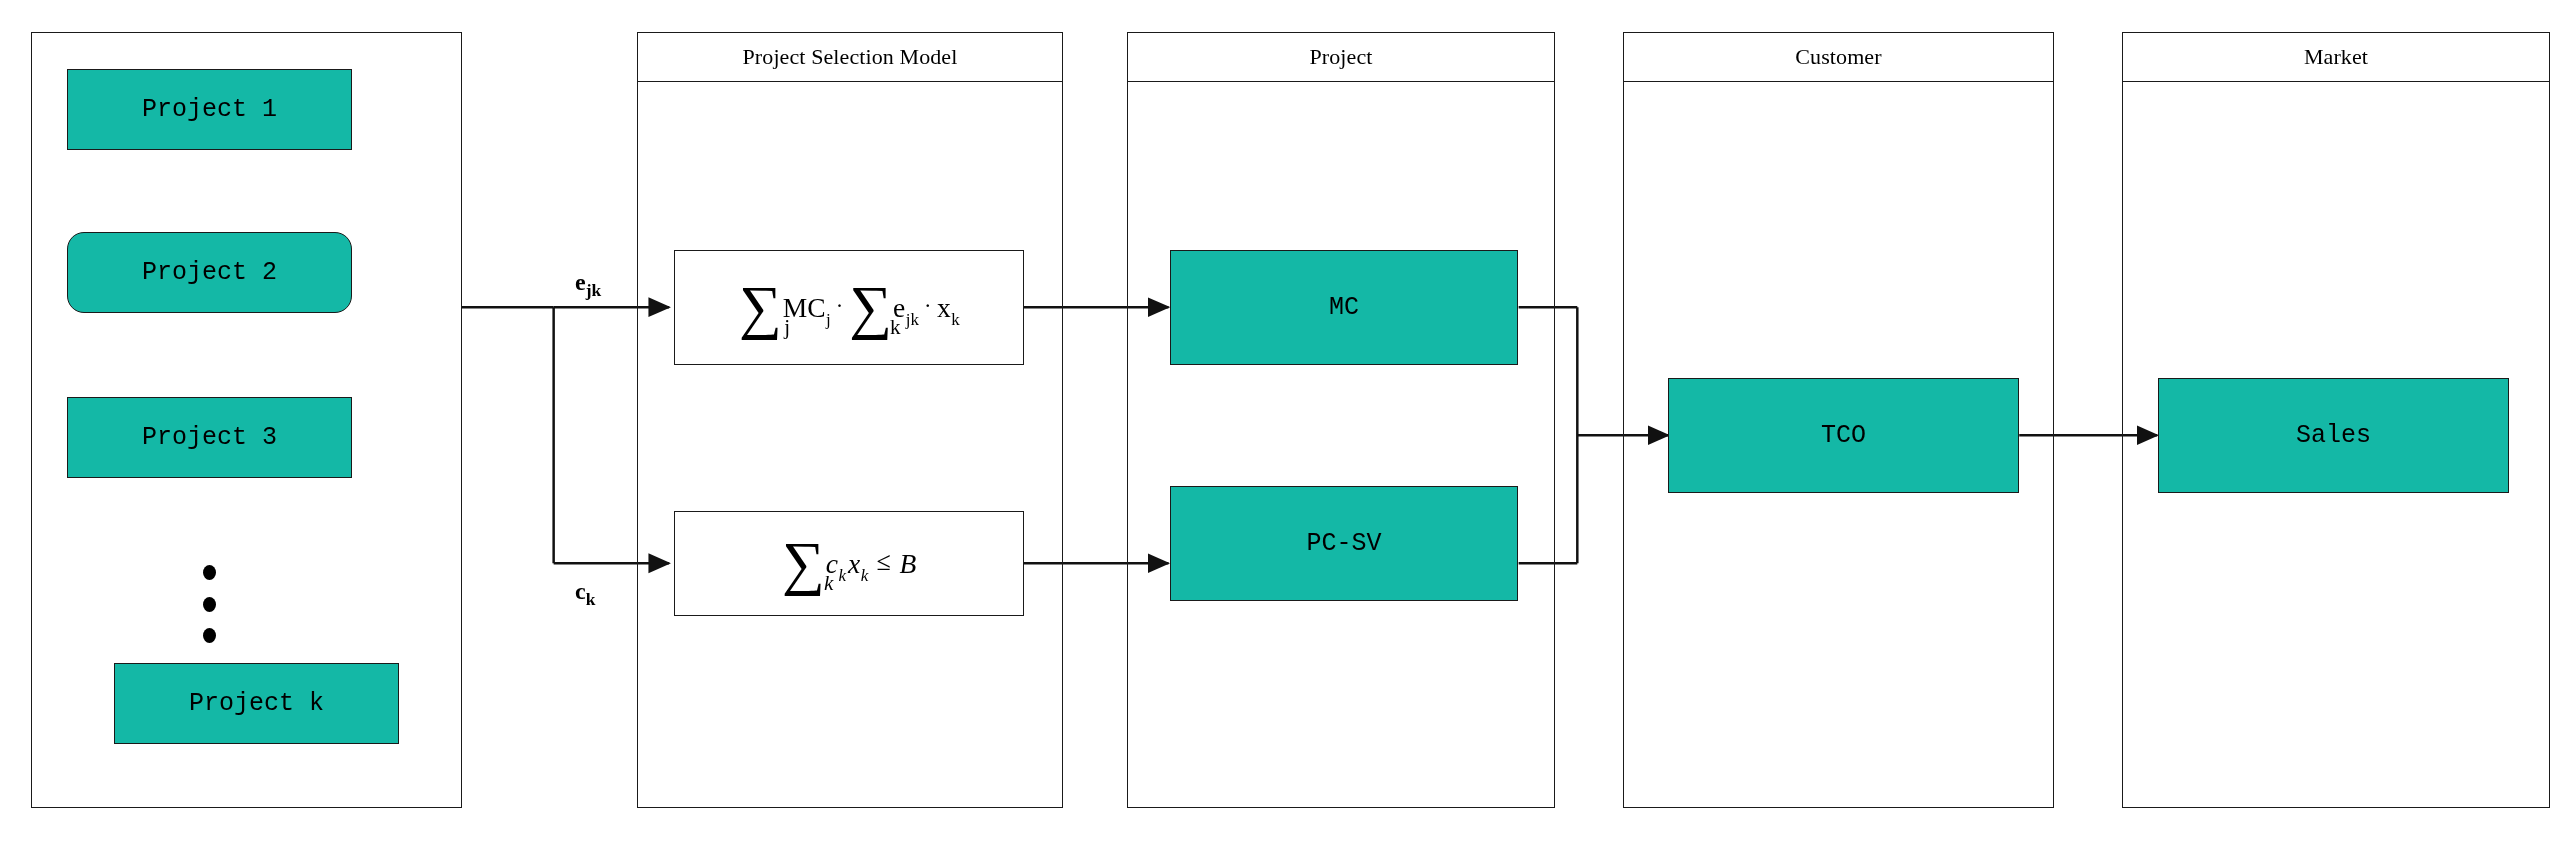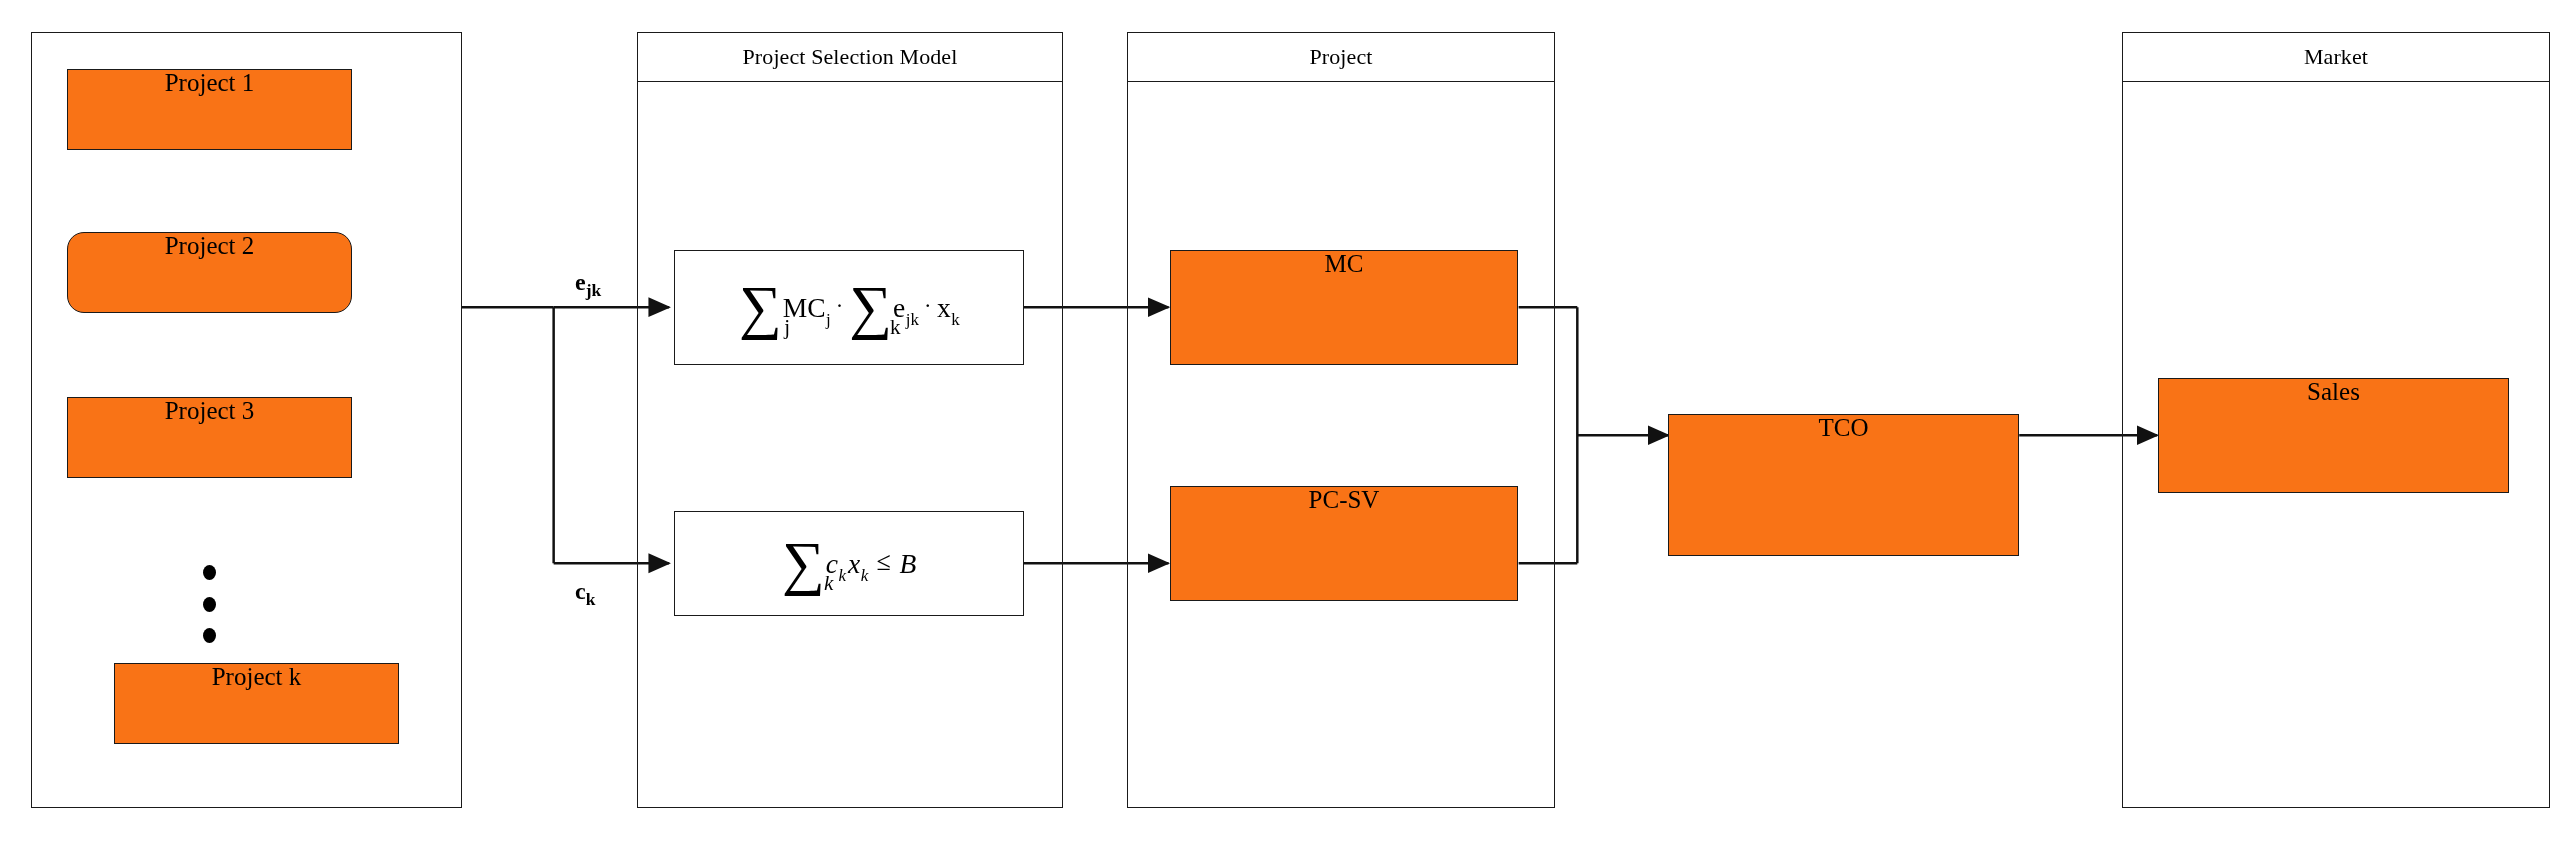--- a/index.html
+++ b/index.html
@@ -43,25 +43,27 @@
   }
   .panel-header-label {
     font-size: 22px;
     line-height: 1;
     letter-spacing: 0.1px;
     white-space: nowrap;
   }
   .node-box {
     position: absolute;
     border: 1.9px solid #1a1a1a;
-    background: #f97316;
-    box-sizing: border-box;
-    display: flex;
+    background: #14b8a6;
+    box-sizing: border-box;
+    display: flex;
+    align-items: center;
     justify-content: center;
     z-index: 3;
+    font-family: Liberation Mono, monospace;
   }
   .node-label {
     font-size: 25px;
     line-height: 1;
     white-space: nowrap;
   }
   .formula-box {
     position: absolute;
     border: 1.9px solid #1a1a1a;
     background: #ffffff;
@@ -247,22 +249,27 @@
     </div>
   </div>
 
   <div class="node-box" style="left:1170px; top:250px; width:348px; height:115px;">
     <span class="node-label">MC</span>
   </div>
   <div class="node-box" style="left:1170px; top:486px; width:348px; height:115px;">
     <span class="node-label">PC-SV</span>
   </div>
 
-
-  <div class="node-box" style="left:1668px; top:378px; width:351px; height:142px;margin-top:36px;">
+  <div class="panel" style="left:1623px; top:32px; width:431px; height:776px;">
+    <div class="panel-header">
+      <span class="panel-header-label">Customer</span>
+    </div>
+  </div>
+
+  <div class="node-box" style="left:1668px; top:378px; width:351px; height:115px;">
     <span class="node-label">TCO</span>
   </div>
 
   <div class="panel" style="left:2122px; top:32px; width:428px; height:776px;">
     <div class="panel-header">
       <span class="panel-header-label">Market</span>
     </div>
   </div>
 
   <div class="node-box" style="left:2158px; top:378px; width:351px; height:115px;">

